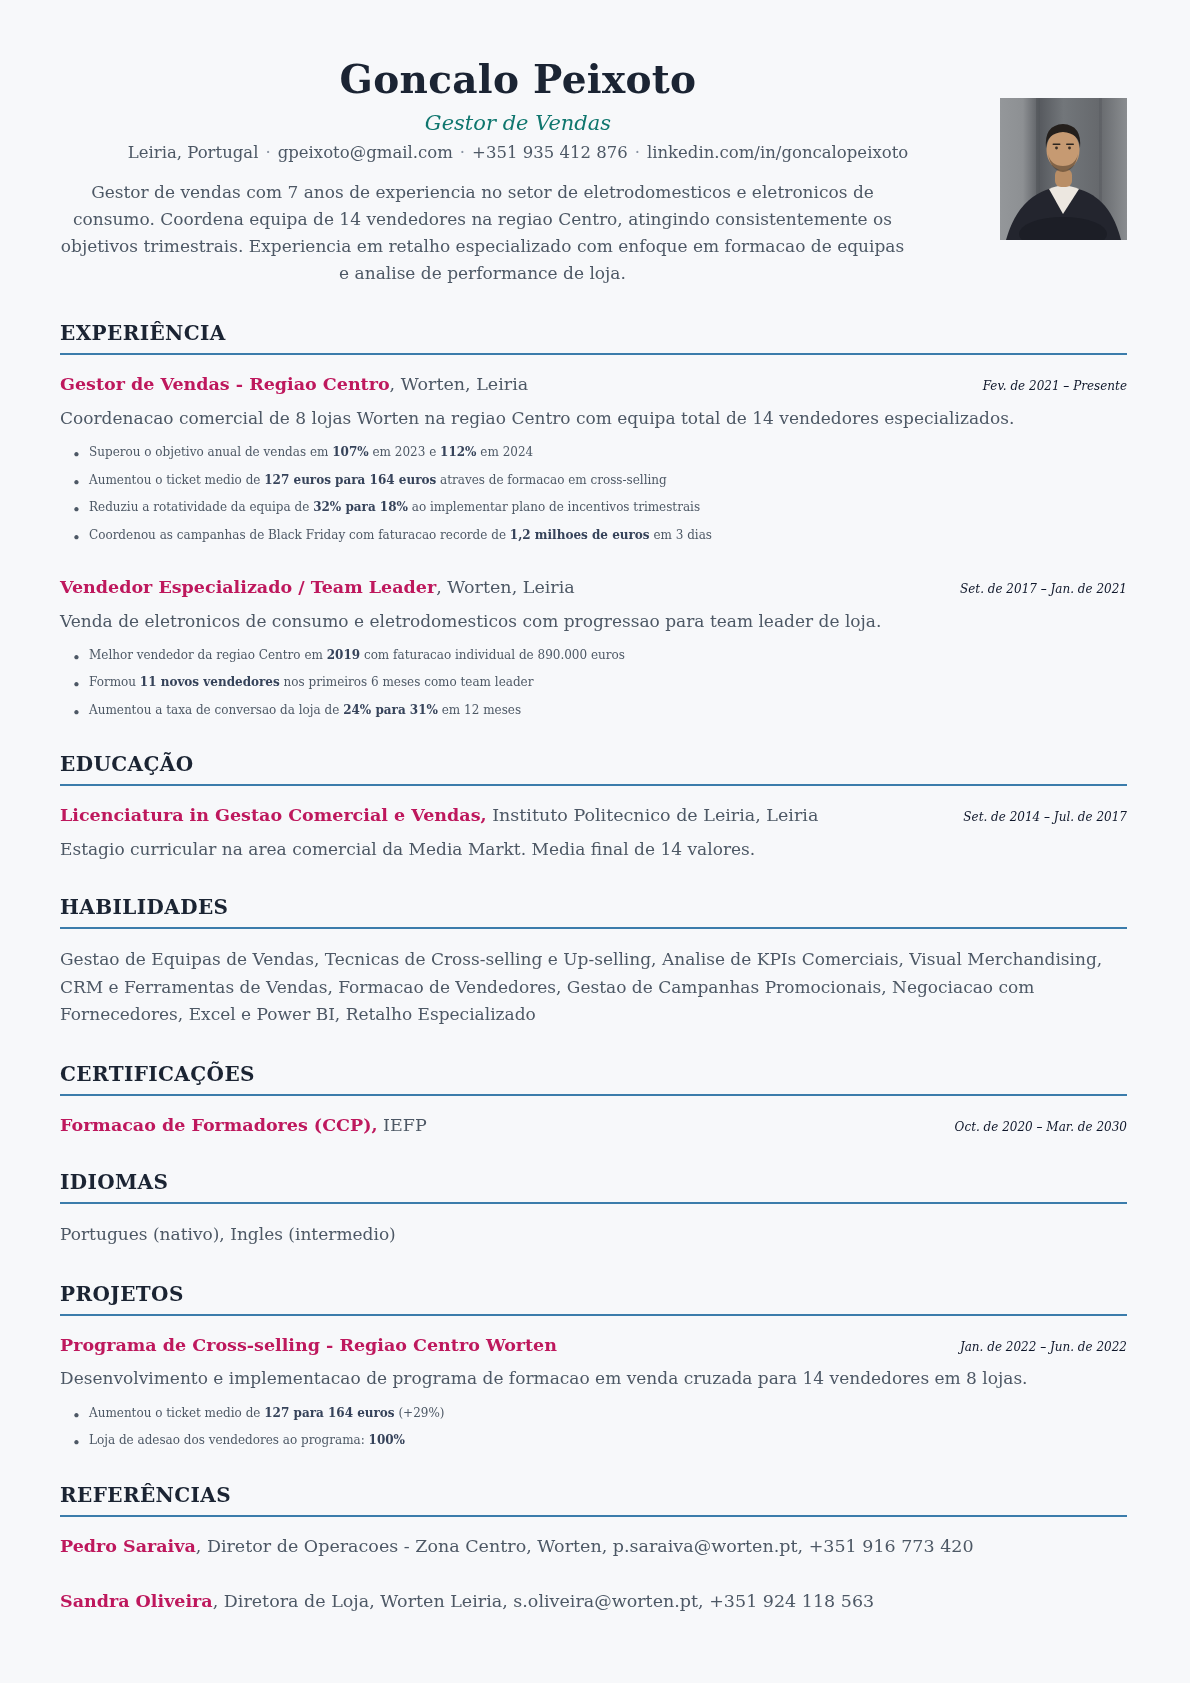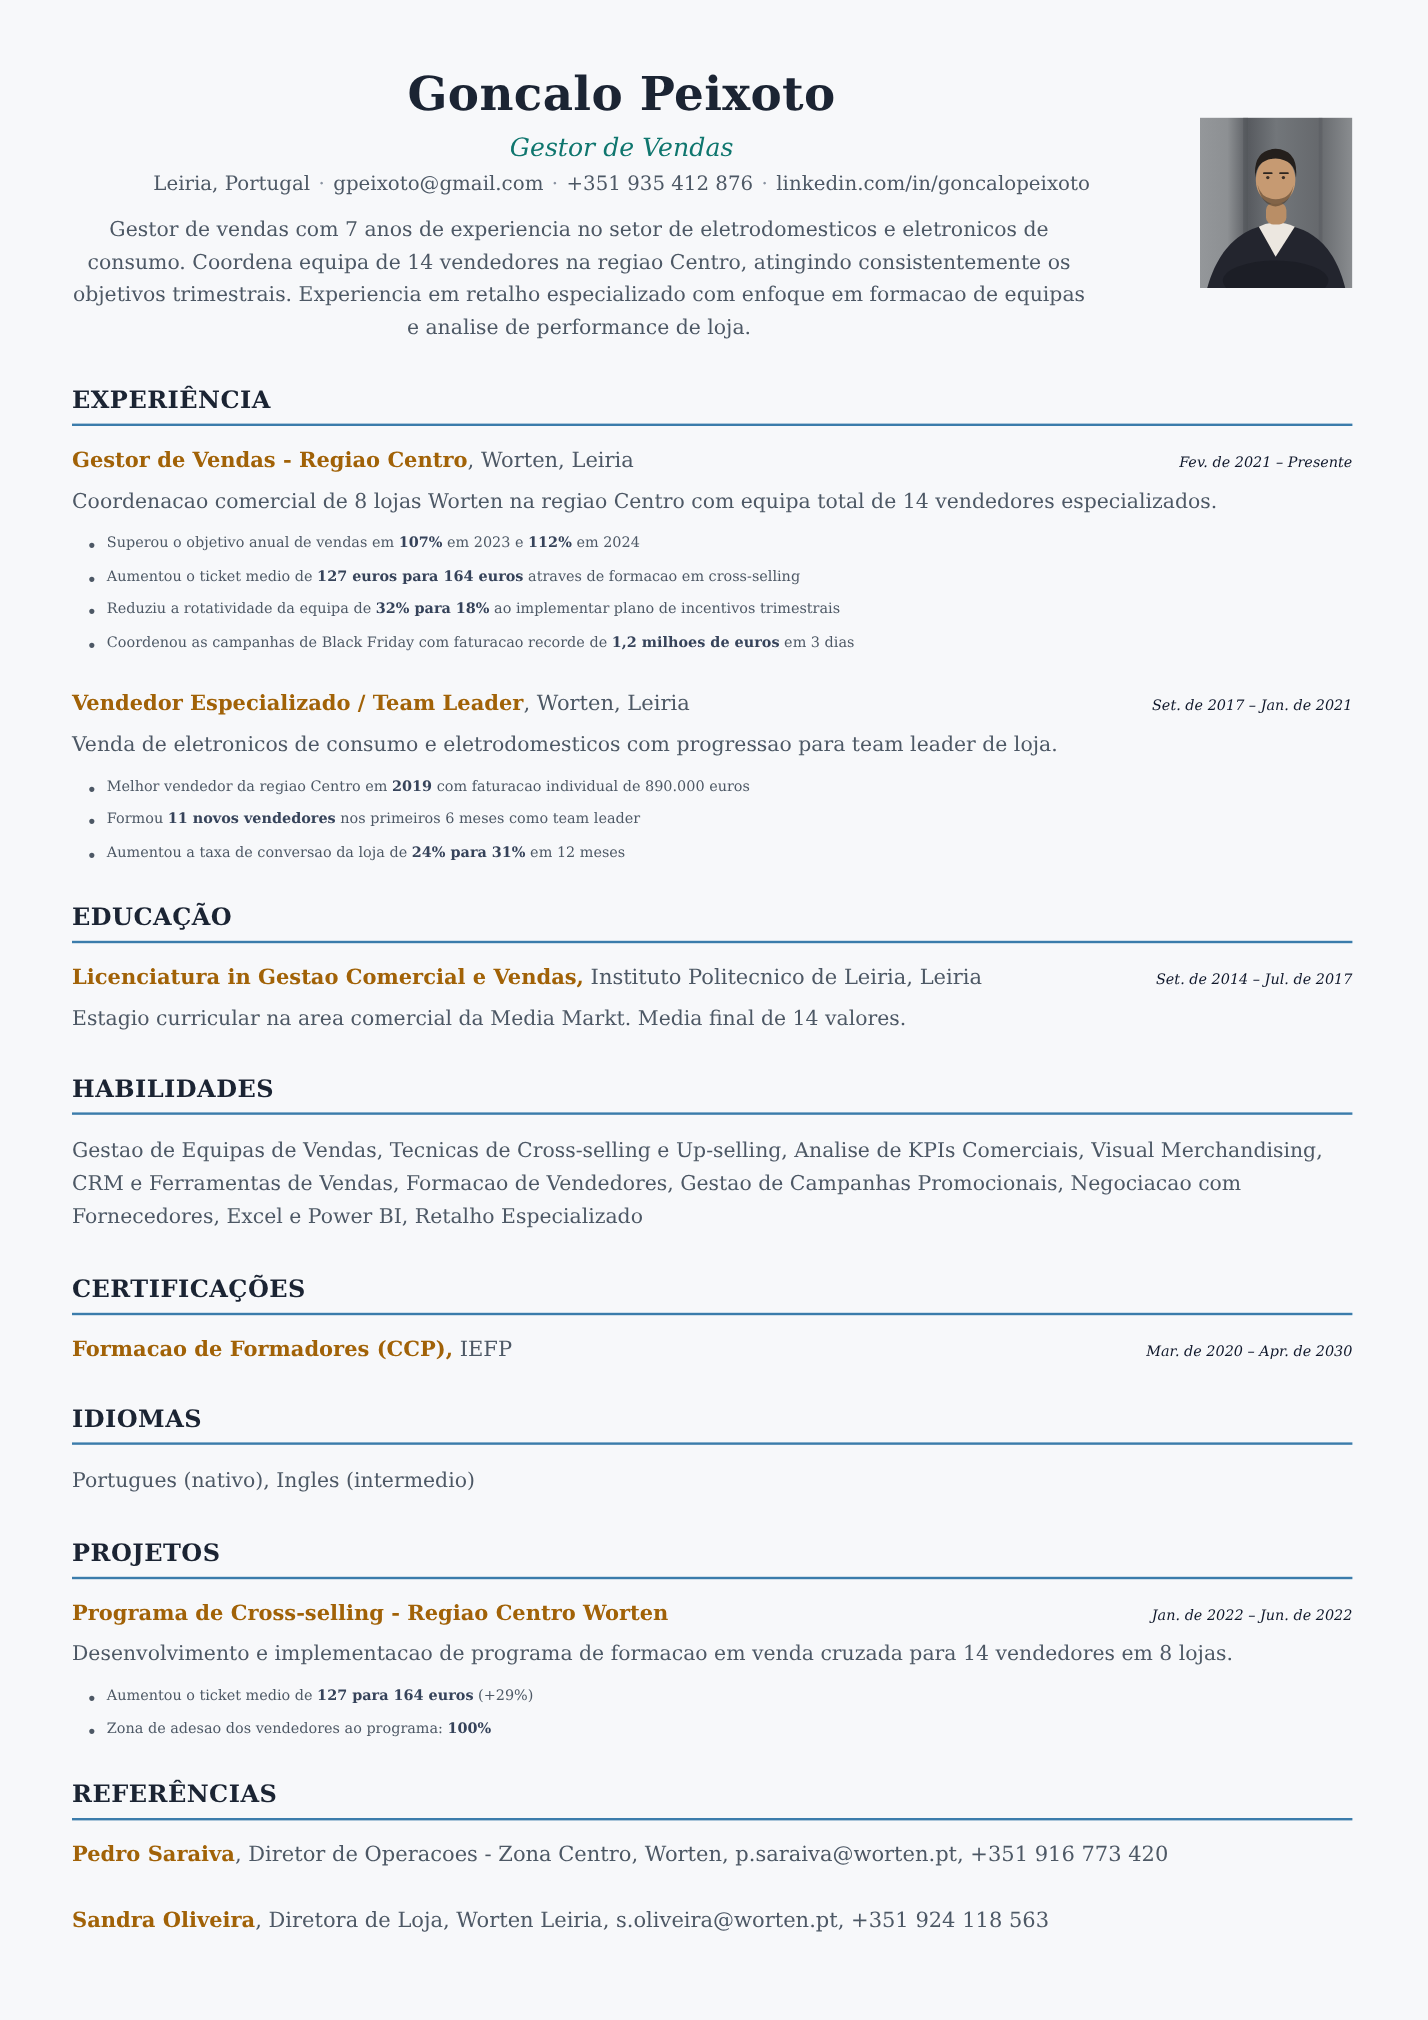--- a/index.html
+++ b/index.html
@@ -55,21 +55,21 @@
     font-weight: 700;
     color: var(--heading, #1b2433);
     letter-spacing: 0.4px;
   }
   .section-rule { height: 2px; background: var(--accent, #3b7cab); margin-top: 8px; }
   .section-entries { margin-top: 17px; }
 
   .entry + .entry { margin-top: 31px; }
   .entry-head { display: flex; justify-content: space-between; align-items: baseline; gap: 24px; }
   .entry-title { margin: 0; font-size: 17.5px; line-height: 1.4; }
-  .entry-title b { color: #a16207; }
+  .entry-title b { color: #be185d; }
   .entry-date { font-size: 12px; font-style: italic; white-space: nowrap; color: #0f172a; }
   .entry-desc { margin: 9px 0 0; font-size: 17px; line-height: 1.5; }
   .entry-text { margin: 0; font-size: 17px; line-height: 1.62; }
 
   .bullets { list-style: none; margin: 13px 0 0; padding: 0 0 0 12px; }
   .bullets li {
     position: relative;
     padding-left: 17px;
     font-size: 12px;
     line-height: 1.45;
@@ -196,21 +196,21 @@
         </div>
   </section>
 
   <section class="section">
     <h2 class="section-heading">CERTIFICAÇÕES</h2>
     <div class="section-rule"></div>
     <div class="section-entries">
           <div class="entry">
             <div class="entry-head">
               <p class="entry-title"><b>Formacao de Formadores (CCP),</b><span> IEFP</span></p>
-              <span class="entry-date">Mar. de 2020 – Apr. de 2030</span>
+              <span class="entry-date">Oct. de 2020 – Mar. de 2030</span>
             </div>
           </div>
         </div>
   </section>
 
   <section class="section">
     <h2 class="section-heading">IDIOMAS</h2>
     <div class="section-rule"></div>
     <div class="section-entries">
           <div class="entry">
@@ -224,21 +224,21 @@
     <div class="section-rule"></div>
     <div class="section-entries">
           <div class="entry">
             <div class="entry-head">
               <p class="entry-title"><b>Programa de Cross-selling - Regiao Centro Worten</b></p>
               <span class="entry-date">Jan. de 2022 – Jun. de 2022</span>
             </div>
             <p class="entry-desc">Desenvolvimento e implementacao de programa de formacao em venda cruzada para 14 vendedores em 8 lojas.</p>
             <ul class="bullets">
               <li><span>Aumentou o ticket medio de </span><b>127 para 164 euros</b><span> (+29%)</span></li>
-              <li><span>Zona de adesao dos vendedores ao programa: </span><b>100%</b></li>
+              <li><span>Loja de adesao dos vendedores ao programa: </span><b>100%</b></li>
             </ul>
           </div>
         </div>
   </section>
 
   <section class="section">
     <h2 class="section-heading">REFERÊNCIAS</h2>
     <div class="section-rule"></div>
     <div class="section-entries">
           <div class="entry">

